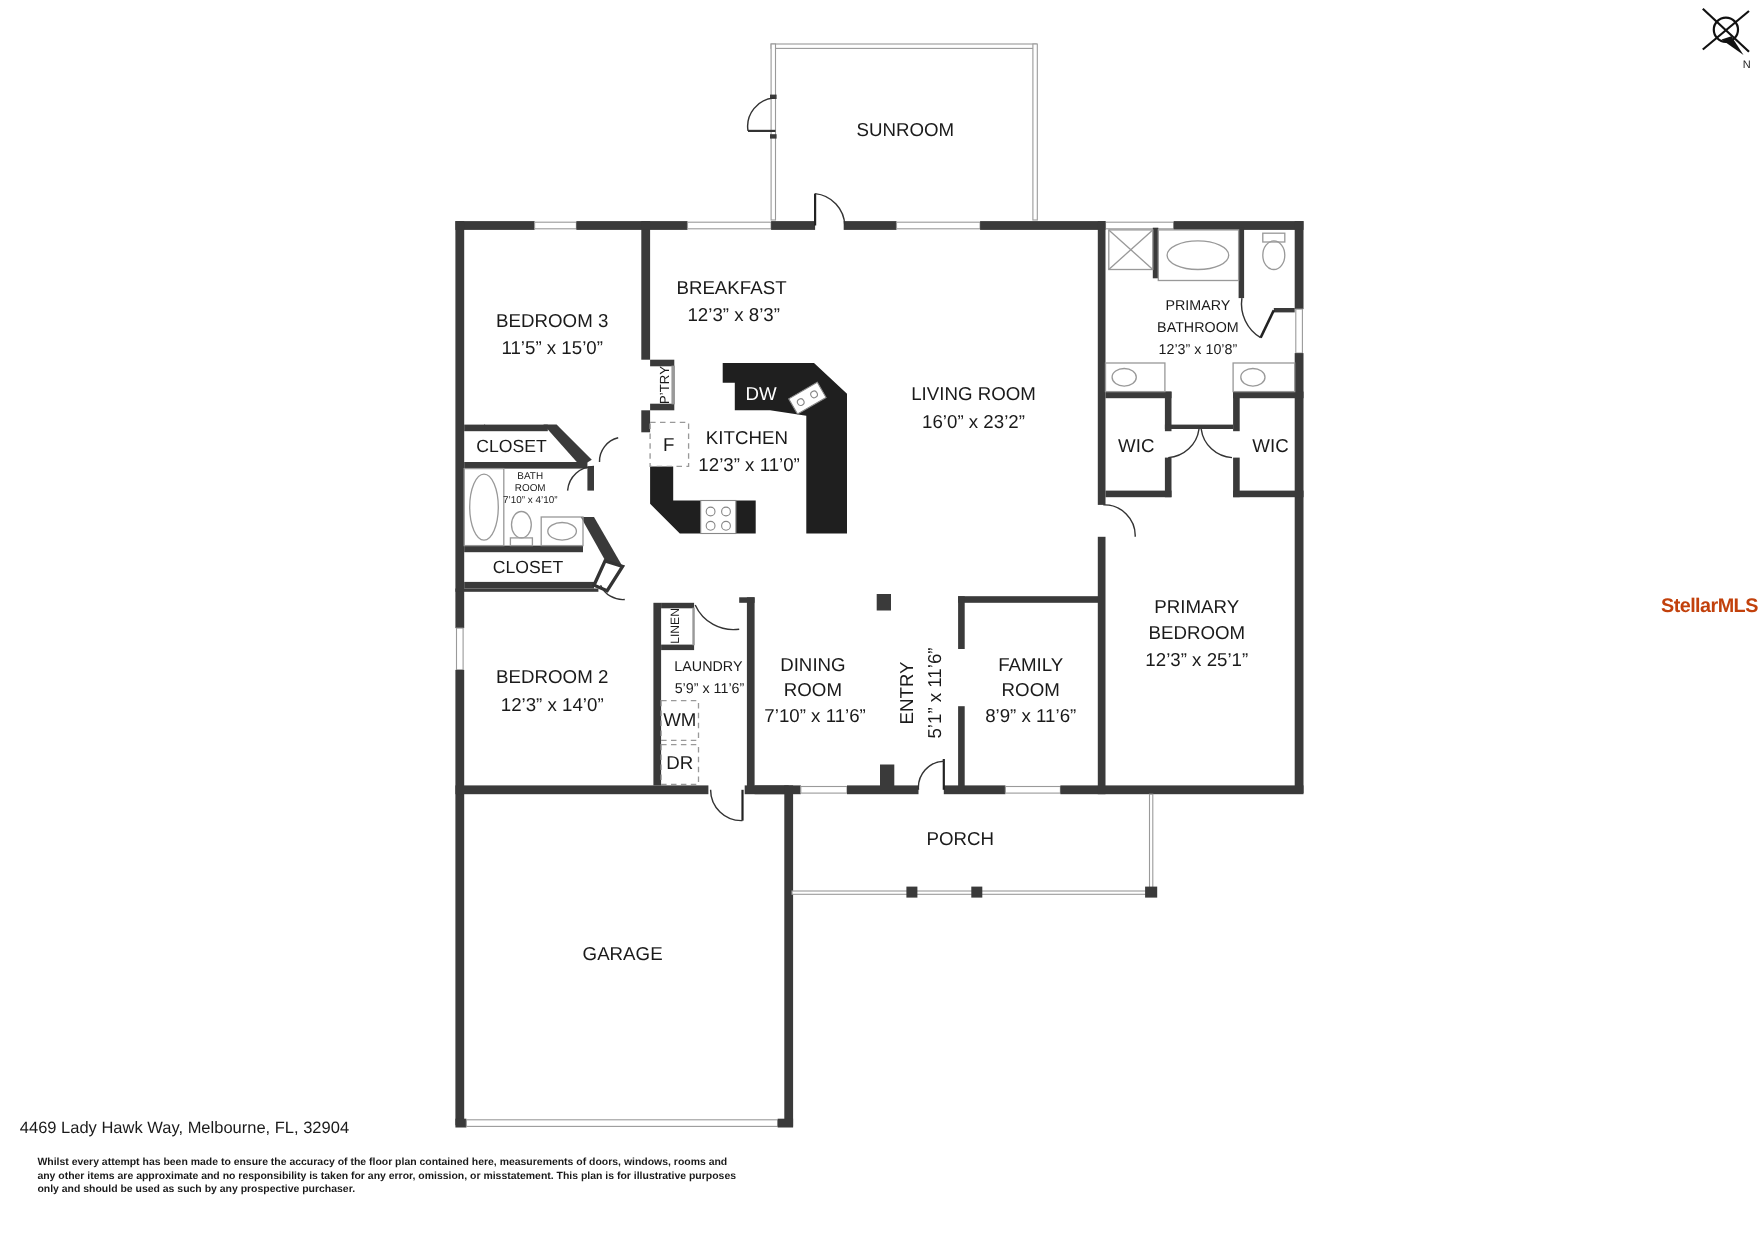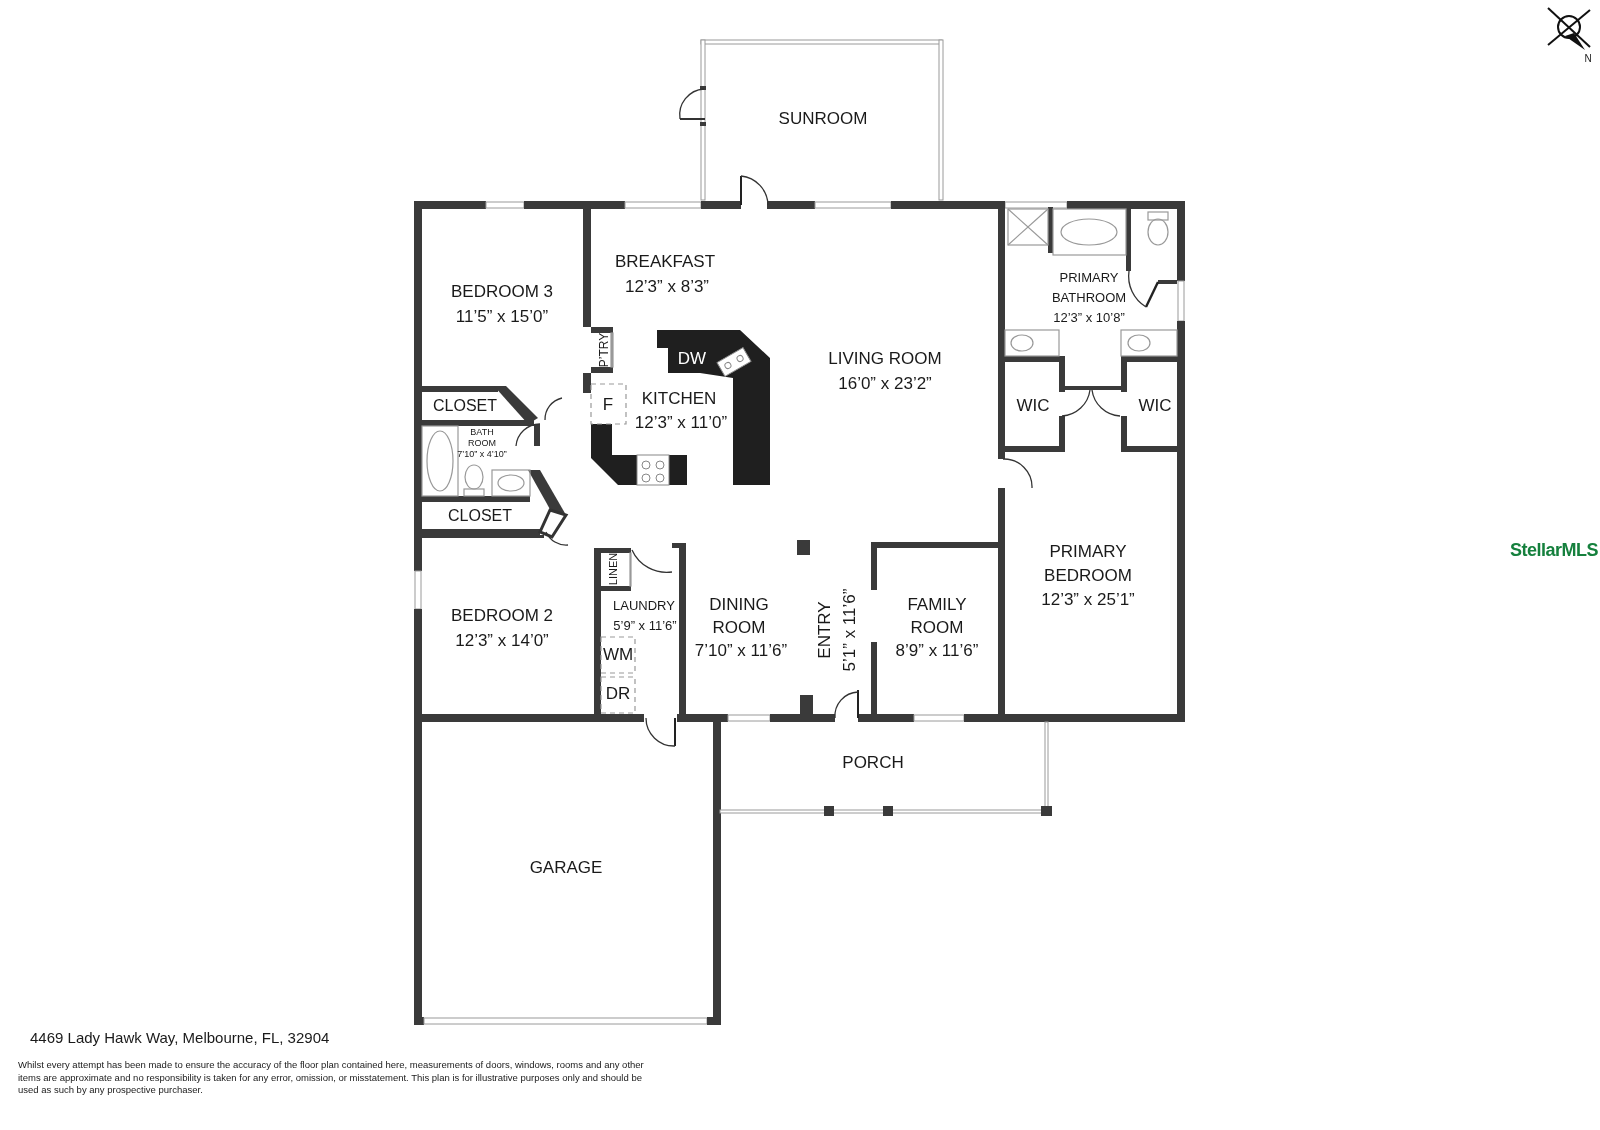--- a/index.html
+++ b/index.html
@@ -10,25 +10,25 @@
   .win { fill: #ffffff; stroke: #9a9a9a; stroke-width: 1; }
   .thin { stroke: #999; fill: none; stroke-width: 1.2; }
   .door { stroke: #333; fill: none; stroke-width: 1.3; }
   .dash { stroke: #999; fill: none; stroke-width: 1.2; stroke-dasharray: 5 4; }
   .counter { fill: #1f1f1f; }
   .lbl { font-family: "Liberation Sans", sans-serif; fill: #1a1a1a; text-anchor: middle; }
   .big { font-size: 17px; }
   .small { font-size: 14px; }
   .tiny { font-size: 9px; }
   .footer { position: absolute; left: 18px; top: 1016px; }
-  .footer .addr { font-size: 15px; margin: 12px; line-height: 19px; }
+  .footer .addr { font-size: 15px; margin: 0; line-height: 19px; }
   .footer .area { font-size: 12px; margin: 0; line-height: 15px; }
-  .footer .disc { font-size: 9.5px; margin: 0; line-height: 12.5px; width: 640px; }
+  .footer .disc { font-size: 9.5px; margin: 16px; line-height: 12.5px; width: 640px; font-weight: bold; }
   .watermark { position: absolute; left: 1510px; top: 540px; font-size: 18px;
-               color: #15803d; font-weight: bold; letter-spacing: -0.5px; }
+               color: #c2410c; font-weight: bold; letter-spacing: -0.5px; }
 </style>
 </head>
 <body>
 
 <svg id="plan" width="1600" height="1130" viewBox="0 0 1600 1130">
 
   <g>
     <line x1="1548" y1="8" x2="1590" y2="47" stroke="#111" stroke-width="2"></line>
     <line x1="1590" y1="10" x2="1548" y2="45" stroke="#111" stroke-width="2"></line>
     <circle cx="1569" cy="27" r="11" fill="none" stroke="#111" stroke-width="2"></circle>

